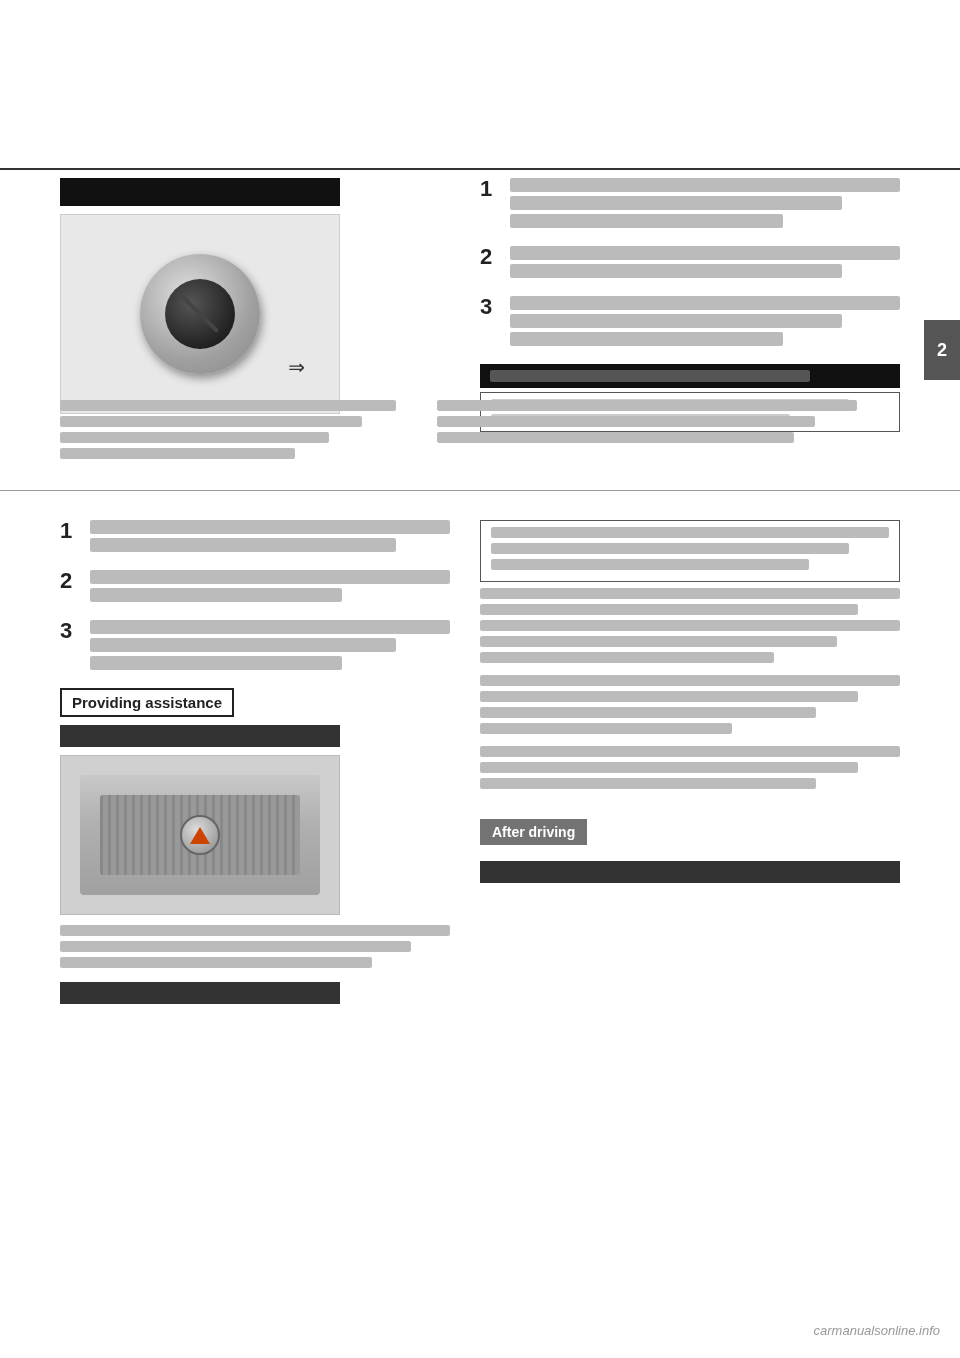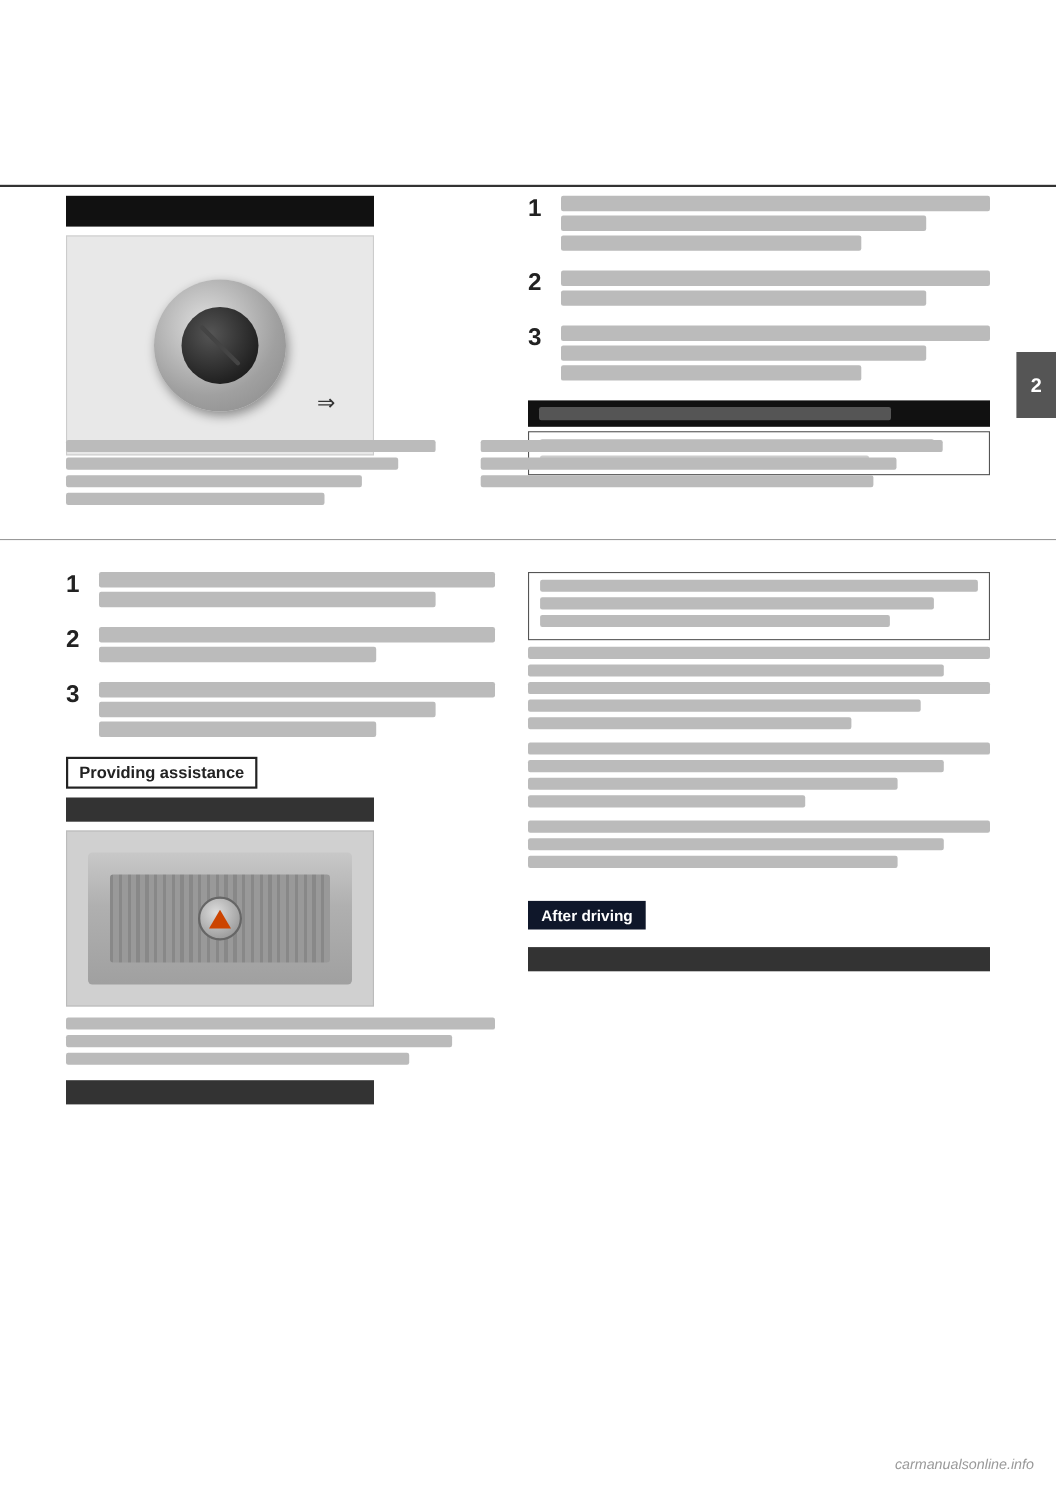--- a/index.html
+++ b/index.html
@@ -265,21 +265,21 @@
       border-left: 10px solid transparent;
       border-right: 10px solid transparent;
       border-bottom: 17px solid #cc4400;
     }
 
     
     .after-driving-label {
       font-size: 14px;
       font-weight: bold;
       color: #fff;
-      background: #0f172a;
+      background: #737373;
       padding: 5px 12px;
       display: inline-block;
       margin-bottom: 8px;
     }
 
     
     .para-lines { margin-bottom: 12px; }
     .para-line {
       height: 11px;
       background: #bbb;

